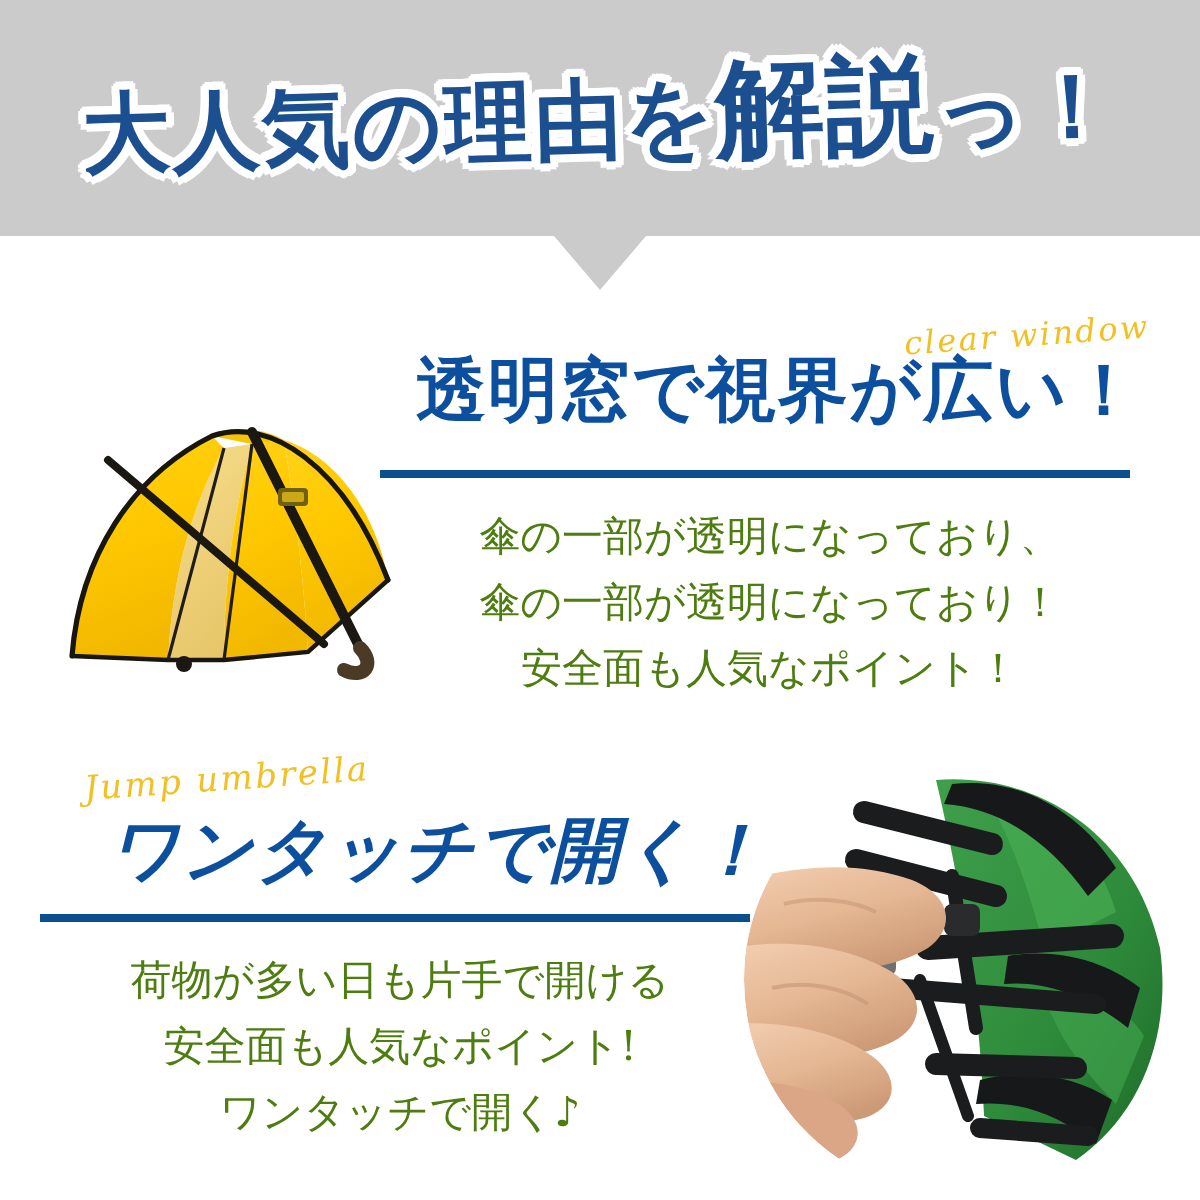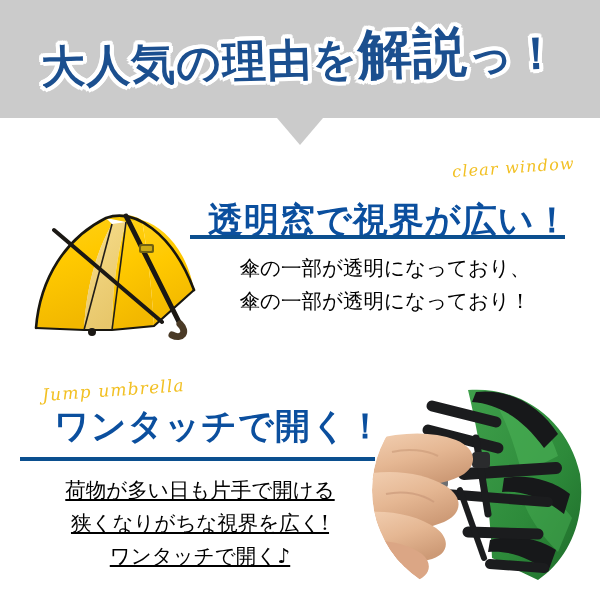--- a/index.html
+++ b/index.html
@@ -94,42 +94,42 @@
   .feature-heading {
     position: absolute;
     font-family: "DejaVu Sans", sans-serif;
     font-weight: bold;
     font-size: 35px;
     line-height: 40px;
     color: #0b4f9e;
     letter-spacing: 1px;
     white-space: nowrap;
   }
-  .heading-1 { left: 208px; top: 200px; }
-  .heading-2 { left: 54px;  top: 406px; }
+  .heading-1 { left: 208px; top: 176px; }
+  .heading-2 { left: 54px;  top: 406px; font-style: italic; }
 
   .rule {
     position: absolute;
     height: 4px;
     background: #0b4f8f;
   }
   .rule-1 { left: 190px; top: 235px; width: 375px; }
   .rule-2 { left: 20px;  top: 457px; width: 355px; }
 
   .body-text {
     position: absolute;
     font-family: "DejaVu Serif", serif;
     font-size: 20.5px;
     line-height: 33px;
-    color: #000000;
+    color: #4d7c0f;
     text-align: center;
     white-space: nowrap;
   }
   .body-1 { left: 195px; top: 252px; width: 380px; }
-  .body-2 { left: 10px;  top: 474px; width: 380px; text-decoration: underline; }
+  .body-2 { left: 10px;  top: 474px; width: 380px; }
 
   
   .hand-photo {
     position: absolute;
     left: 372px;
     top: 382px;
     width: 216px;
     height: 216px;
     border-radius: 50%;
     overflow: hidden;
@@ -190,31 +190,32 @@
 
   <div class="script-label script-clear-window">clear window</div>
 
   <div class="feature-heading heading-1">透明窓で視界が広い！</div>
 
   <div class="rule rule-1"></div>
 
   <div class="body-text body-1">
     <div>傘の一部が透明になっており、</div>
     <div>傘の一部が透明になっており！</div>
+    <div>安全面も人気なポイント！</div>
   </div>
 
   <div class="script-label script-jump-umbrella">Jump umbrella</div>
 
   <div class="feature-heading heading-2">ワンタッチで開く！</div>
 
   <div class="rule rule-2"></div>
 
   <div class="body-text body-2">
     <div>荷物が多い日も片手で開ける</div>
-    <div>狭くなりがちな視界を広く!</div>
+    <div>安全面も人気なポイント!</div>
     <div>ワンタッチで開く♪</div>
   </div>
 
   <div class="hand-photo">
     <svg viewBox="0 0 216 216" width="216" height="216" aria-hidden="true">
       <defs>
         <linearGradient id="skin" x1="0" y1="0" x2="0.6" y2="1">
           <stop offset="0%" stop-color="#f3d1b4"></stop>
           <stop offset="55%" stop-color="#e5b793"></stop>
           <stop offset="100%" stop-color="#cd9a76"></stop>

